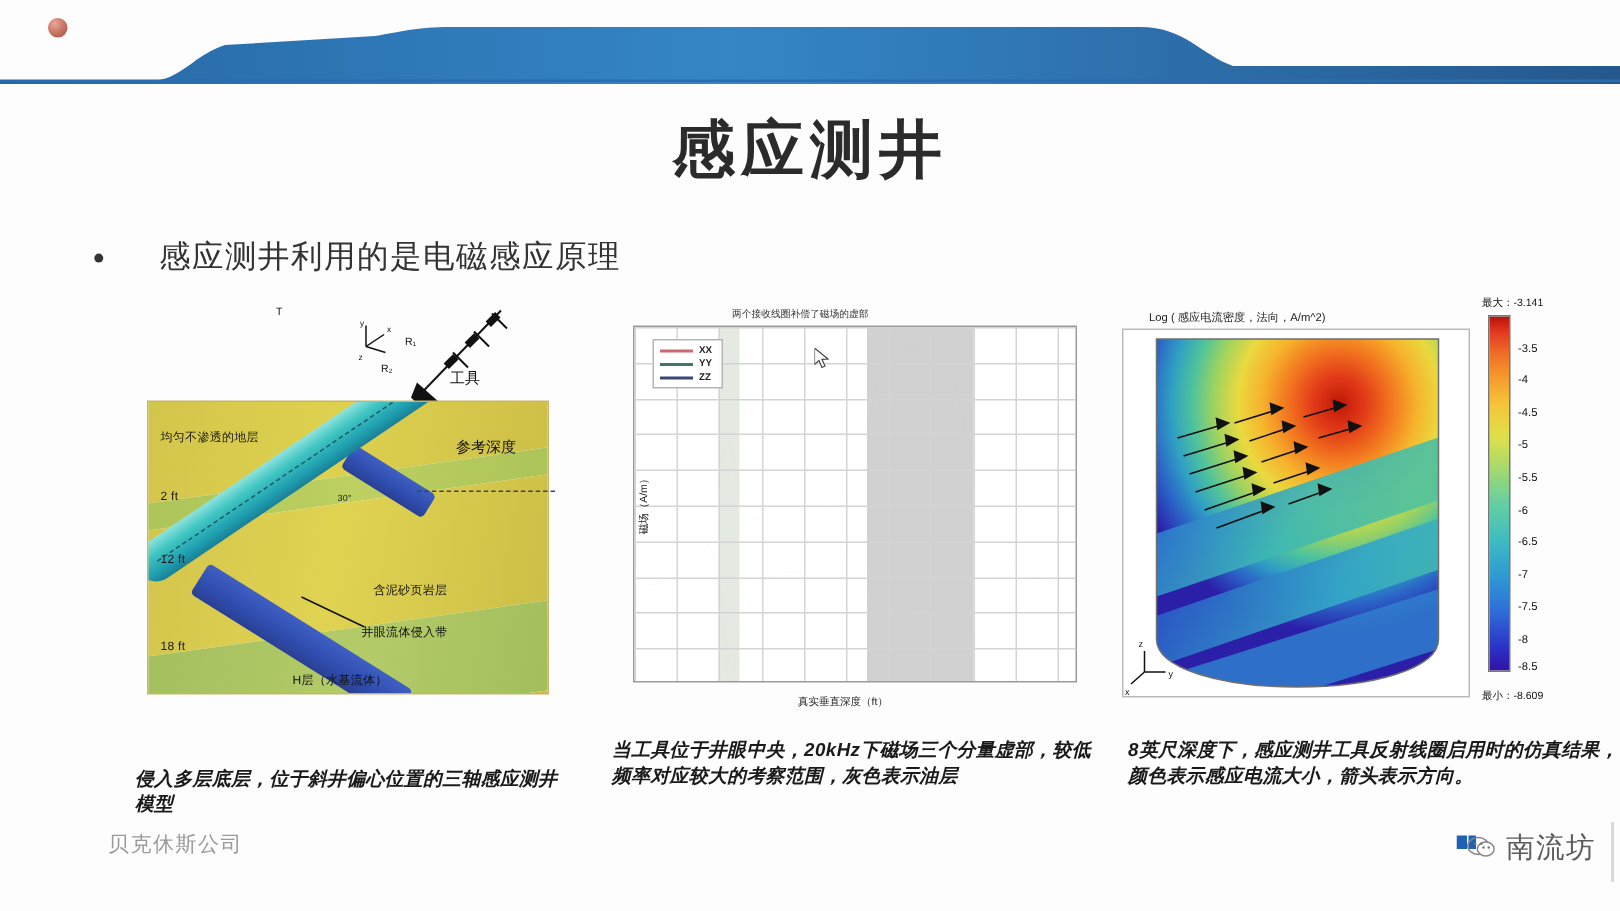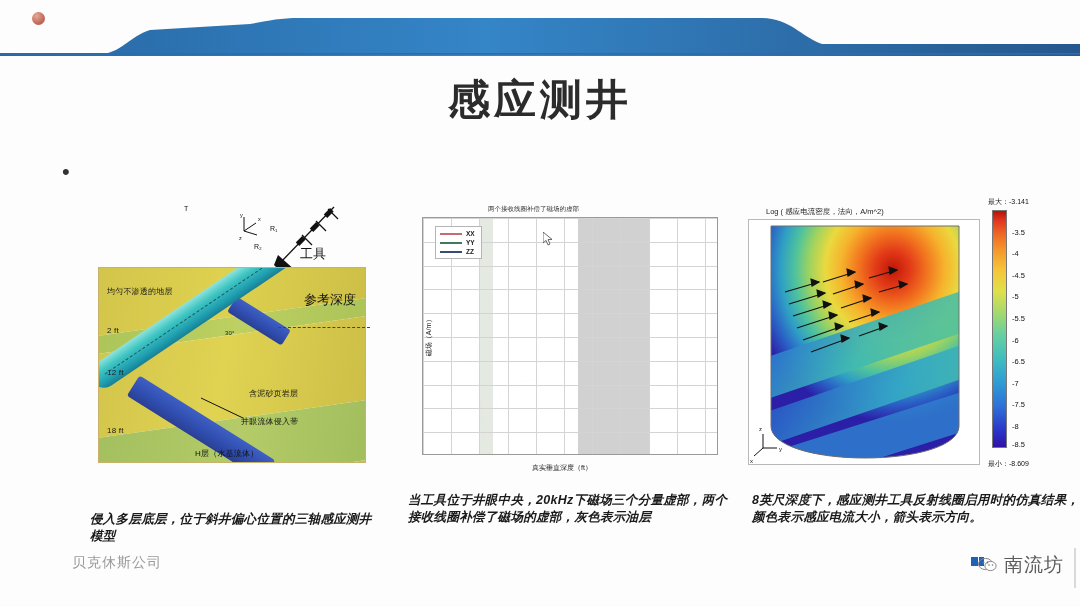--- a/index.html
+++ b/index.html
@@ -101,21 +101,21 @@
   }
 
   .figA-label {
     position: absolute; font-size: 8px; color: #1a1a1a;
     white-space: nowrap; letter-spacing: .2px;
   }
   .figA-label.dark { color: #111; }
 
   
   .tool-svg { position: absolute; left: 150px; top: 0px; }
-  .tool-text { position: absolute; font-size: 13px; color: #111; white-space: nowrap; }
+  .tool-text { position: absolute; font-size: 10px; color: #111; white-space: nowrap; }
 
   .refline {
     position: absolute; left: 190px; top: 122px;
     width: 92px; height: 0;
     border-top: 1px dashed #444;
   }
 
   
   .figB-wrap { position: relative; width: 340px; height: 275px; }
   .figB-title {
@@ -220,20 +220,21 @@
       <path d="M0,54 L100,54 C120,54 130,36 150,30 L250,24 C268,21 278,18 300,18 L760,18 C790,18 800,36 822,44 L1080,44 L1080,56 L0,56 Z" fill="url(#swoosh)" opacity="0.95"></path>
       <rect x="0" y="53" width="1080" height="1.6" fill="#2b6cb0"></rect>
     </svg>
     <div class="banner-dot"></div>
   </div>
 
   <div class="page-title">感应测井</div>
 
   <div class="bullet-row">
     <span class="bullet-mark">•</span>
+    <span class="bullet-text">感应测井利用的是电磁感应原理</span>
   </div>
 
   <div class="fig-col fig-a">
     <div class="figA-wrap">
 
       <svg class="tool-svg" width="130" height="70">
         <g stroke="#111" stroke-width="1.3" fill="none">
           <line x1="96" y1="2" x2="42" y2="58"></line>
           <line x1="90" y1="4" x2="100" y2="14"></line>
           <line x1="78" y1="16" x2="88" y2="26"></line>
@@ -351,21 +352,21 @@
         <svg class="cursor-arrow" width="10" height="14">
           <polygon points="0,0 0,11 3,8.4 5,13 7,12 5,7.6 9,7.4" fill="#ffffff" stroke="#444" stroke-width="0.8"></polygon>
         </svg>
 
         <span class="ylabel">磁场（A/m）</span>
       </div>
 
       <span class="xlabel">真实垂直深度（ft）</span>
     </div>
   </div>
-  <div class="caption cap-b">当工具位于井眼中央，20kHz下磁场三个分量虚部，两个接收线圈补偿了磁场的虚部，灰色表示油层</div>
+  <div class="caption cap-b">当工具位于井眼中央，20kHz下磁场三个分量虚部，较低频率对应较大的考察范围，灰色表示油层</div>
 
   <div class="fig-col fig-c">
     <div class="figC-wrap">
       <div class="figC-title">Log ( 感应电流密度，法向，A/m^2)</div>
 
       <div class="figC-panel">
         <svg width="232" height="246" viewBox="0 0 232 246">
           <defs>
             <radialGradient id="hotspot" cx="0.62" cy="0.20" r="0.62">
               <stop offset="0%" stop-color="#c01706"></stop>

